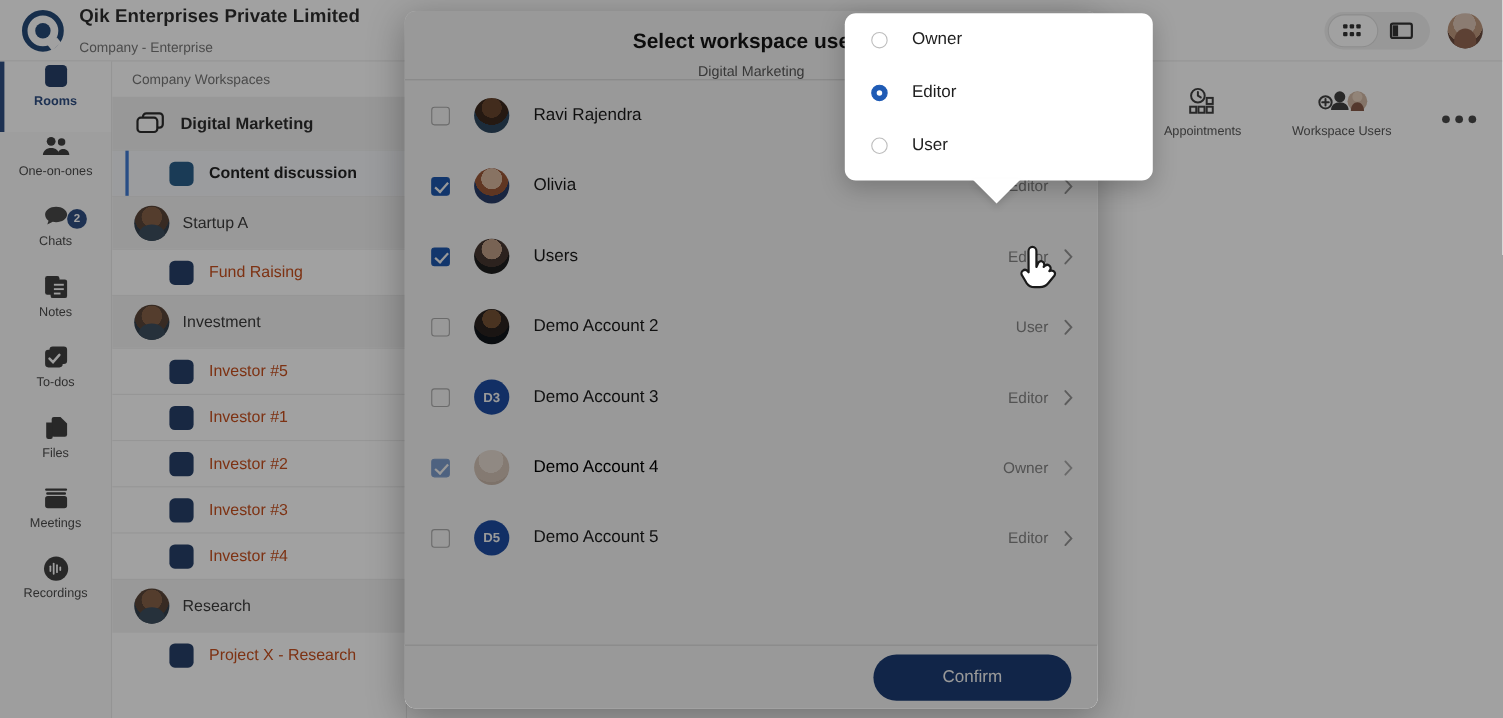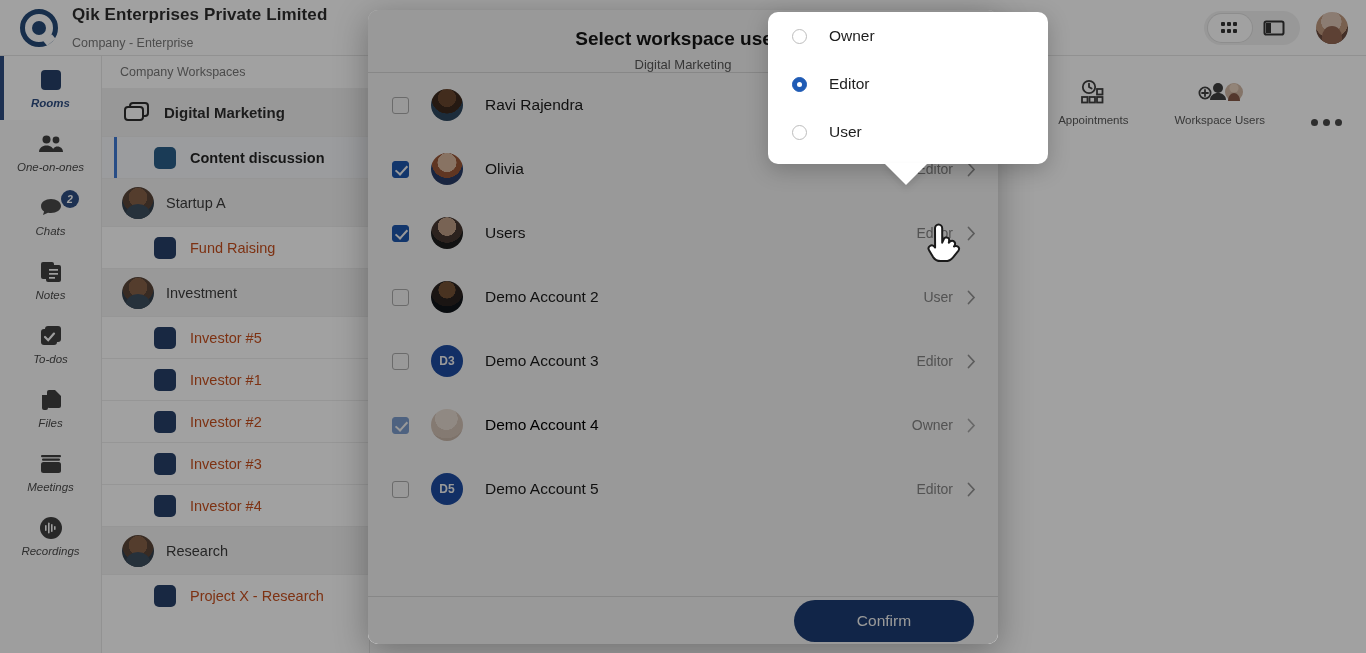--- a/index.html
+++ b/index.html
@@ -75,22 +75,22 @@
     border-radius:50% 50% 40% 40%; background:#8a5a44;
   }
 
   
   .rail {
     position:absolute; left:0; top:56px; width:102px; height:597px;
     background:#fafafa; border-right:1px solid #e6e6e6;
   }
   .rail-item {
     height:64px; display:flex; flex-direction:column;
-    align-items:center; justify-content:center; gap:4px;
-    position:relative; cursor:pointer;font-style:italic;
+    align-items:center; gap:4px;
+    position:relative; cursor:pointer;
   }
   .rail-item.active { background:#ffffff; }
   .rail-item.active::before{
     content:""; position:absolute; left:0; top:0; bottom:0; width:4px;
     background:#1d3f78;
   }
   .rail-label { font-size:11.5px; color:#3a3a3a; }
   .rail-item.active .rail-label { color:#1d3f78; font-weight:600; }
   .rail-icon { width:26px;height:26px; display:flex;align-items:center;justify-content:center; }
   .rail-badge {
@@ -144,21 +144,21 @@
   .ws-room-name { font-size:14.5px; color:#c2410c; }
   .ws-room.selected .ws-room-name { font-weight:600; color:#111; }
 
   
   .main {
     position:absolute; left:370px; top:56px; right:0; bottom:0;
     background:#ffffff;
   }
   .main-actions {
     position:absolute; right:24px; top:22px;
-    display:flex; align-items:flex-end; gap:46px;
+    display:flex; align-items:center; gap:46px;
   }
   .action {
     display:flex;flex-direction:column;align-items:center;gap:6px; cursor:pointer;
   }
   .action-label { font-size:11.5px; color:#4a4a4a; }
   .action-ico { height:30px; display:flex;align-items:center;justify-content:center;}
   .dots { display:flex; gap:5px; align-items:center; margin-top:13px;}
   .dots i { width:7px;height:7px;border-radius:50%;background:#3a3a3a;display:block;}
   .main-badge {
     position:absolute; left:90px; top:4px;
@@ -224,21 +224,21 @@
     display:flex;align-items:center;justify-content:center;
     font-size:12px; font-weight:700; color:#fff;
   }
   .u-name { margin-left:22px; font-size:15.5px; color:#1c1c1c; }
   .u-row-dim .u-name { color:#000000; }
   .u-right { margin-left:auto; display:flex; align-items:center; gap:14px; }
   .u-role { font-size:14px; color:#8a8a8a; }
   .u-chev { color:#9a9a9a; font-size:15px; display:flex; }
 
   .modal-footer {
-    height:48px; border-top:1px solid #e2e2e2;
+    height:58px; border-top:1px solid #e2e2e2;
     display:flex; align-items:center; justify-content:flex-end;
     padding-right:24px; background:#ffffff;
   }
   .confirm-btn {
     width:180px;height:42px;border-radius:21px;
     background:#1d3f78; color:#ffffff; border:none;
     font-size:15.5px; font-family:"Liberation Sans",sans-serif;
     cursor:pointer;
   }
 

